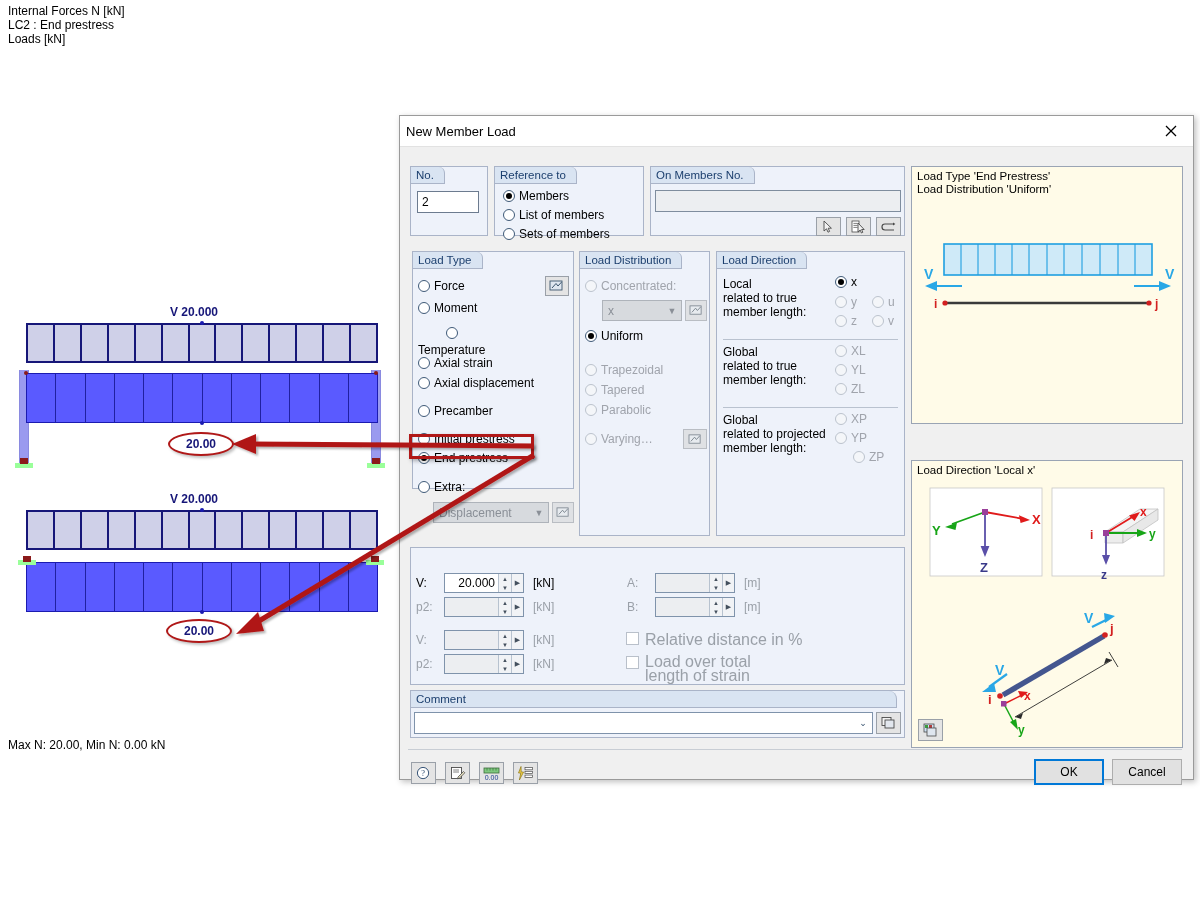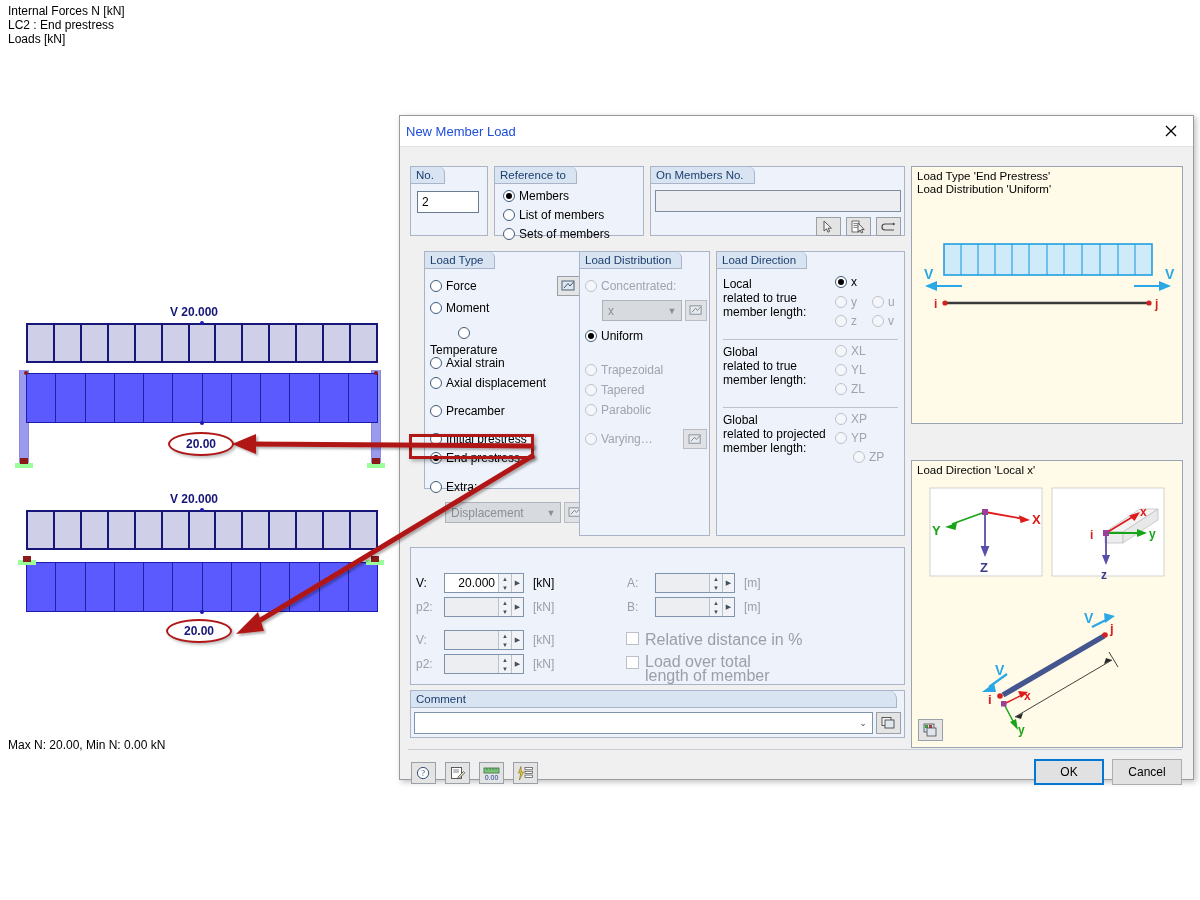--- a/index.html
+++ b/index.html
@@ -43,21 +43,21 @@
     box-shadow:2px 2px 3px rgba(0,0,0,.25);
   }
 
   
   #dialog {
     position:absolute; left:399px; top:115px; width:795px; height:665px;
     background:#f0f0f0; border:1px solid #9a9a9a;
     box-shadow:2px 2px 6px rgba(0,0,0,.25);
   }
   #titlebar { height:31px; background:#ffffff; position:relative; border-bottom:1px solid #e2e2e2; }
-  #title-text { position:absolute; left:6px; top:8px; font-size:13px; color:#1d4ed8; }
+  #title-text { position:absolute; left:6px; top:8px; font-size:13px; color:#000000; }
   #close-btn {
     position:absolute; right:0; top:0; width:44px; height:30px;
     display:flex; align-items:center; justify-content:center;
     font-size:15px; color:#000; cursor:pointer; background:transparent;
   }
 
   #dlg-body { position:absolute; left:0; top:31px; right:0; bottom:0; background:#f0f0f0; }
 
   
   .gbox { position:absolute; background:#eef2fa; border:1px solid #aab4c8; }
@@ -304,21 +304,21 @@
           <span class="dot"></span>
           <span>List of members</span>
         </div>
         <div class="rad" style="left:8px; top:43px;">
           <span class="dot"></span>
           <span>Sets of members</span>
         </div>
       </div>
     </div>
 
-    <div class="gbox" style="left:24px; top:104px; width:162px; height:238px;text-decoration:underline;">
+    <div class="gbox" style="left:12px; top:104px; width:162px; height:238px;text-decoration:underline;">
       <div class="gtitle">Load Type</div>
       <div class="gbody">
         <div class="rad" style="left:5px; top:10px;">
           <span class="dot"></span>
           <span>Force</span>
         </div>
         <div class="ibtn" style="left:132px; top:7px; width:24px; height:20px;">
           <svg width="16" height="14" viewBox="0 0 16 14">
               <rect x="1" y="2" width="12" height="9" fill="#dfe6ef" stroke="#3d566e" stroke-width="0.9"></rect>
               <path d="M3 9 L7 4.5 L9 7 L12.6 3" fill="none" stroke="#3d566e" stroke-width="1"></path>
@@ -550,21 +550,21 @@
           <span class="more">▶</span>
         </div>
         <div class="unit dis" style="left:333px; top:35px;">[m]</div>
 
         <div class="chk" style="left:215px; top:66px; width:190px;">
           <span class="box"></span>
           <span>Relative distance in %</span>
         </div>
         <div class="chk" style="left:215px; top:90px; width:160px; line-height:14px;">
           <span class="box"></span>
-          <span>Load over total length of member</span>
+          <span>Load over total length of strain</span>
         </div>
       </div>
     </div>
 
     <div class="gbox" style="left:10px; top:543px; width:495px; height:48px;">
       <div class="gtitle" style="width:486px; border-radius:0 8px 0 0;">Comment</div>
       <div class="gbody">
         <div class="combo" style="left:3px; top:4px; width:459px; height:22px;">
           <span class="cv"></span>
           <span class="carr">⌄</span>

